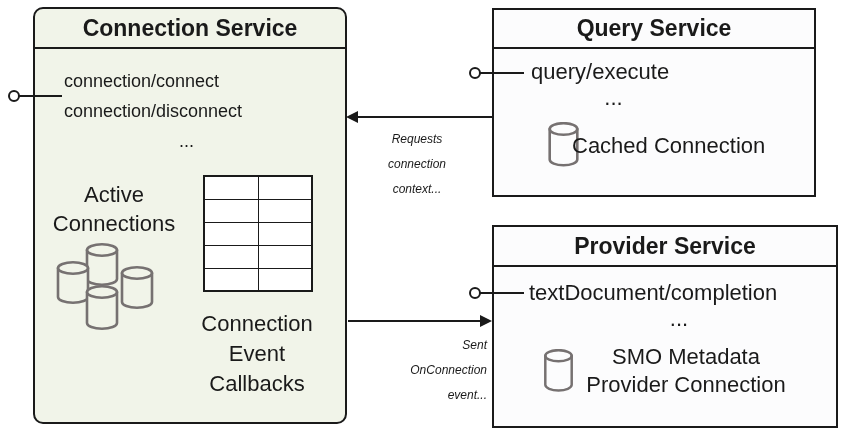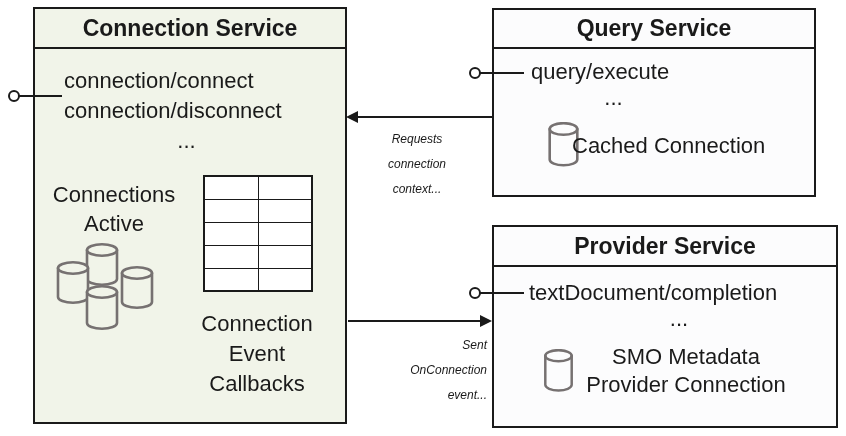--- a/index.html
+++ b/index.html
@@ -14,21 +14,21 @@
   .canvas{position:relative;width:846px;height:436px;background:#ffffff;overflow:hidden;}
 
   .svc-box{position:absolute;border:2px solid var(--border-color);}
   .svc-box.green{background:var(--connection-box-fill);}
   .svc-box.white{background:var(--service-box-fill);}
   .svc-header{display:flex;align-items:center;justify-content:center;
     border-bottom:2px solid var(--border-color);
     font-weight:bold;font-size:23px;}
 
   .abs{position:absolute;}
-  .methods{font-size:22px;line-height:30px;white-space:nowrap;}
+  .methods{font-size:18px;line-height:30px;white-space:nowrap;}
   .methods .dots{text-align:center;}
   .methods-sm{font-size:22px;line-height:26px;white-space:nowrap;}
   .methods-sm .dots{text-align:center;}
   .lbl-center{text-align:center;font-size:22px;}
 
   .lolli-circle{position:absolute;width:12px;height:12px;border:2px solid var(--border-color);
     border-radius:50%;background:#ffffff;}
   .lolli-line{position:absolute;height:2px;background:var(--border-color);}
 
   .arrow-line{position:absolute;height:2px;background:var(--border-color);}
@@ -43,33 +43,33 @@
   table.cb-grid{border-collapse:collapse;border:2px solid var(--border-color);}
   table.cb-grid td{border:1.5px solid var(--border-color);width:54px;height:23px;background:#ffffff;}
 
   svg .cyl{stroke:var(--cylinder-stroke);stroke-width:2.6;stroke-linejoin:round;stroke-linecap:round;}
 </style>
 </head>
 <body>
 
 <div class="canvas">
 
-  <div class="svc-box green" style="left:33px;top:7px;width:314px;height:417px;">
+  <div class="svc-box green" style="left:33px;top:7px;width:314px;height:417px;border-radius:10px;">
     <div class="svc-header" style="height:40px;">Connection Service</div>
   </div>
 
   <div class="abs methods" style="left:64px;top:66px;width:245px;">
     <div>connection/connect</div>
     <div>connection/disconnect</div>
     <div class="dots">...</div>
   </div>
 
   <div class="abs lbl-center" style="left:40px;top:180px;width:148px;line-height:29px;">
+    <div>Active</div>
     <div>Connections</div>
-    <div>Active</div>
   </div>
 
   <svg class="abs" style="left:56px;top:241px;" width="100" height="95" viewBox="0 0 100 95">
     <g fill="#f1f4e9">
       <path class="cyl" d="M31 9 v29 a15 5.7 0 0 0 30 0 v-29 z"></path>
       <ellipse class="cyl" cx="46" cy="9" rx="15" ry="5.7"></ellipse>
     </g>
     <g fill="#f1f4e9">
       <path class="cyl" d="M2 27 v29 a15 5.7 0 0 0 30 0 v-29 z"></path>
       <ellipse class="cyl" cx="17" cy="27" rx="15" ry="5.7"></ellipse>

